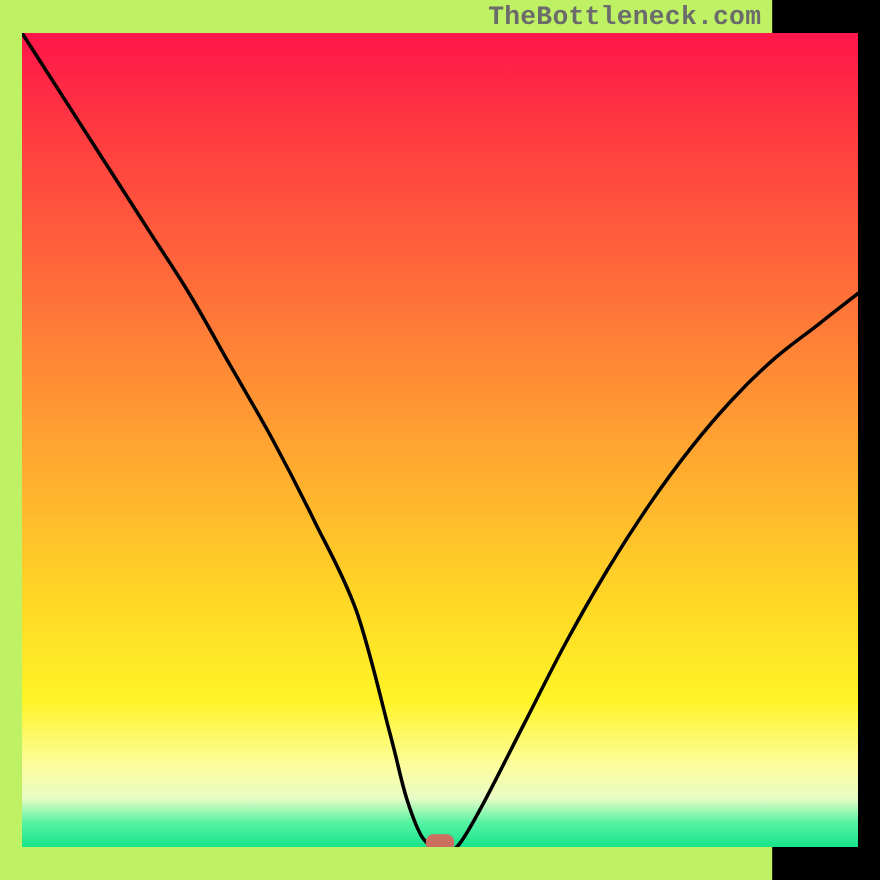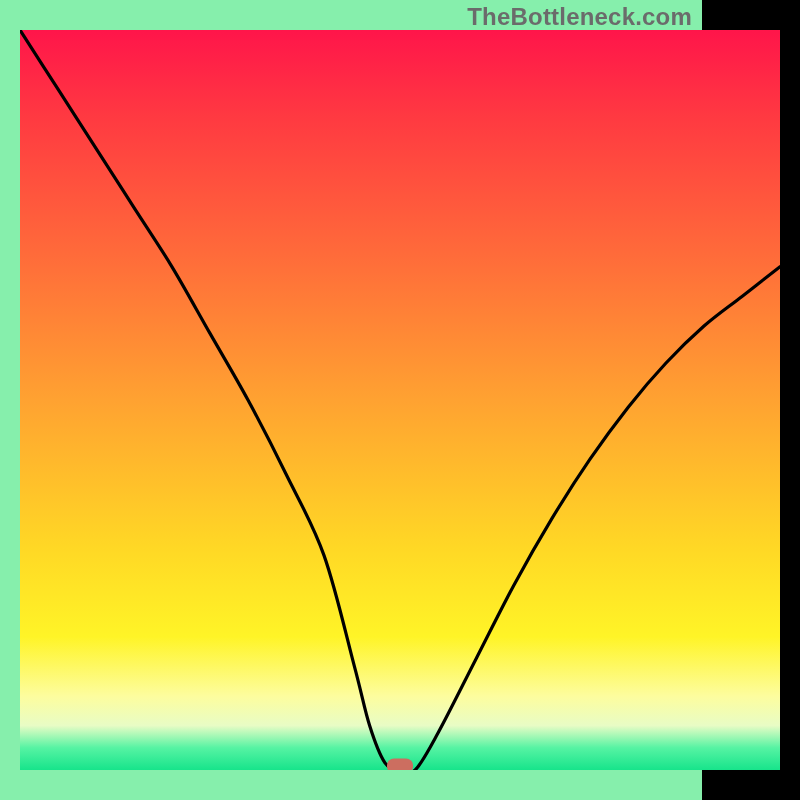--- a/index.html
+++ b/index.html
@@ -8,21 +8,22 @@
     width: 800px;
     height: 800px;
     background: #000;
     overflow: hidden;
     font-family: Arial, Helvetica, sans-serif;
   }
   .frame {
     position: relative;
     width: 702px;
     height: 800px;
-    background: #86efac;
+    background: #bef264;
+    font-family: Liberation Mono, monospace;
   }
   .watermark {
     position: absolute;
     top: 3px;
     right: 10px;
     color: #6b6b6b;
     font-size: 24px;
     font-weight: 600;
     letter-spacing: 0.2px;
     z-index: 3;

